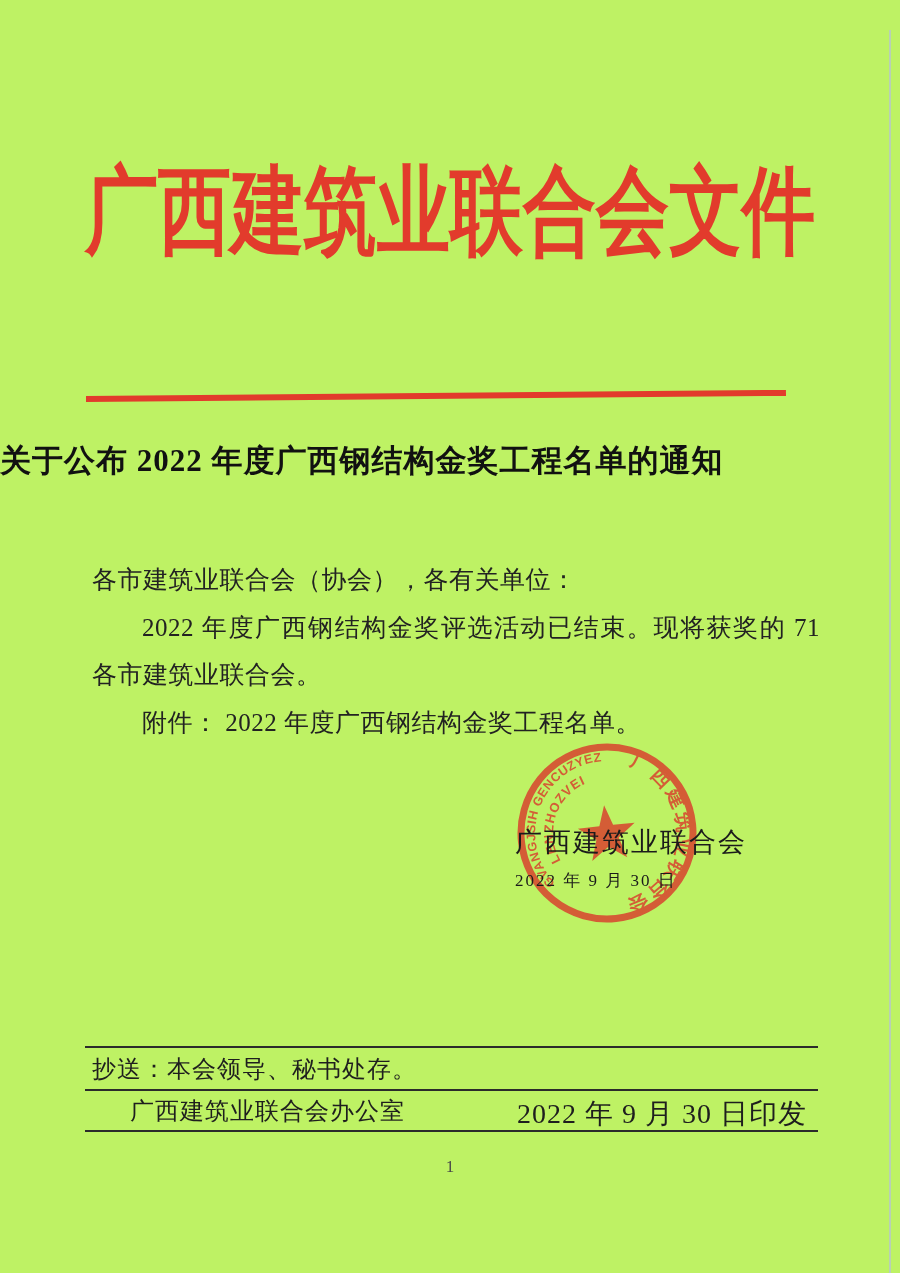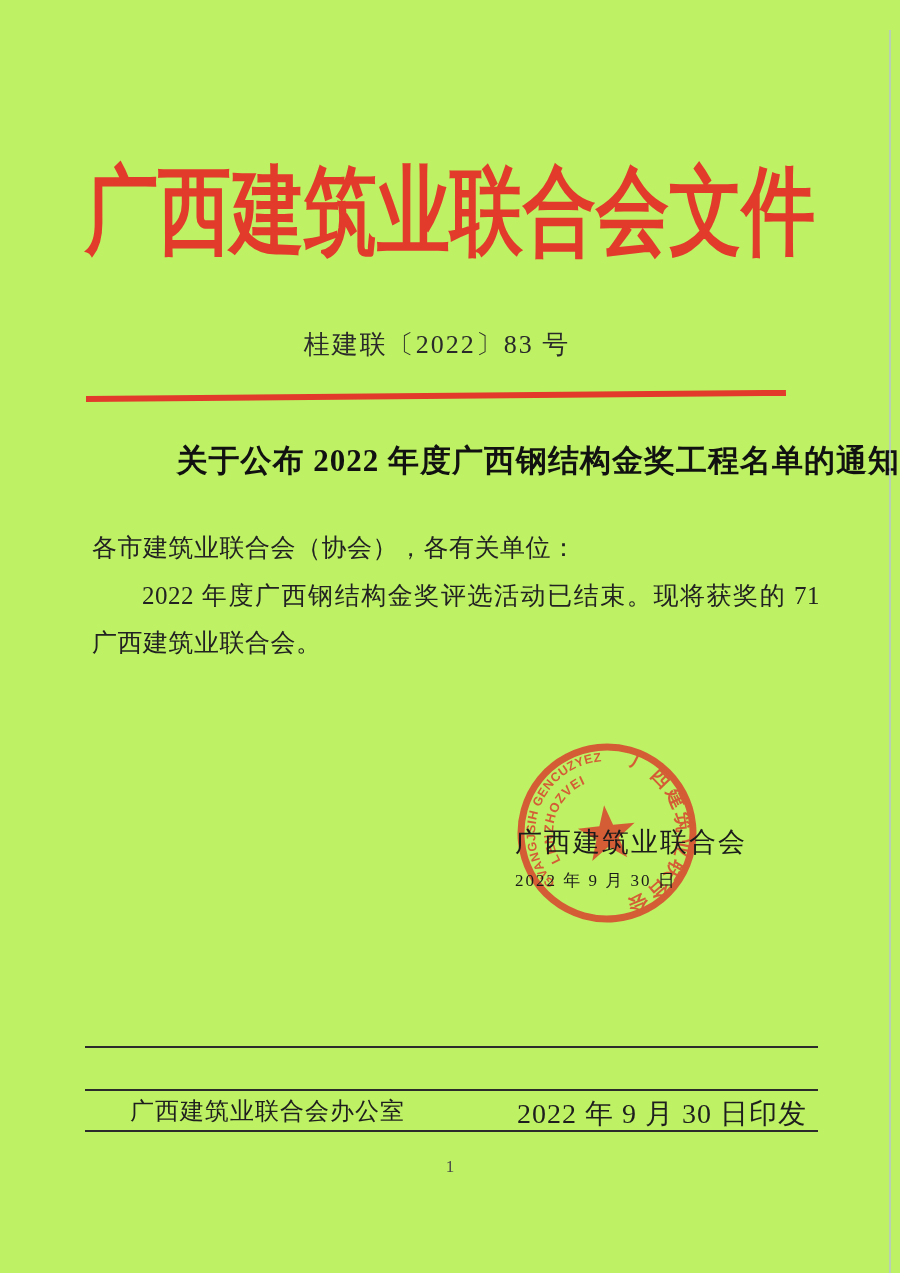--- a/index.html
+++ b/index.html
@@ -17,26 +17,26 @@
   }
   .doc-number{
     position:absolute;top:327px;left:86px;width:702px;text-align:center;
     font-size:26px;letter-spacing:2px;color:#2a2a2a;
   }
   .red-rule{
     position:absolute;left:86px;top:396px;width:700px;height:6px;
     background:#e23b2c;transform:rotate(-0.5deg);transform-origin:left center;
   }
   .doc-title{
-    position:absolute;top:440px;left:0;width:100%;text-align:right;
+    position:absolute;top:440px;left:0;width:100%;text-align:left;
     font-size:31px;font-weight:700;letter-spacing:1px;color:#111;
   }
   
   .doc-body{
-    position:absolute;top:524px;left:92px;width:728px;
+    position:absolute;top:556px;left:92px;width:728px;
     font-size:25px;line-height:47.5px;color:#222;letter-spacing:0.5px;
   }
   .doc-body .indent{text-indent:2em;}
   .doc-body .stretch{text-align:justify;text-align-last:justify;}
   
   .sig-org{position:absolute;left:515px;top:824px;font-size:27px;letter-spacing:2px;color:#1b1b1b;z-index:3;}
   .sig-date{position:absolute;left:515px;top:869px;font-size:17px;letter-spacing:2px;color:#1b1b1b;z-index:3;}
   
   .seal{
     position:absolute;left:507px;top:733px;width:200px;height:200px;
@@ -52,30 +52,30 @@
   
   .scan-edge{position:absolute;right:9px;top:30px;bottom:0;width:2px;background:#b7c5ca;opacity:.8;}
 </style>
 </head>
 <body>
 
 <div class="page">
 
   <div class="letterhead">广西建筑业联合会文件</div>
 
-  <div class="doc-number">桂建联〔2022〕83 号</div>
 
   <div class="red-rule"></div>
 
   <div class="doc-title">关于公布 2022 年度广西钢结构金奖工程名单的通知</div>
 
   <div class="doc-body">
     <div>各市建筑业联合会（协会），各有关单位：</div>
     <div class="indent stretch">2022 年度广西钢结构金奖评选活动已结束。现将获奖的 71</div>
-    <div>广西建筑业联合会。</div>
+    <div>各市建筑业联合会。</div>
+    <div class="indent">附件： 2022 年度广西钢结构金奖工程名单。</div>
   </div>
 
   <svg class="seal" viewBox="0 0 200 200" aria-hidden="true">
     <g opacity="0.84">
       <circle cx="100" cy="100" r="86" fill="none" stroke="#d8412e" stroke-width="7"></circle>
       <path id="sealArcOuter" d="M 43.3 144.3 A 72 72 0 0 1 117.4 30.2" fill="none"></path>
       <path id="sealArcInner" d="M 51.1 122.8 A 54 54 0 0 1 118.5 49.3" fill="none"></path>
       <path id="sealArcCjk" d="M 128.9 35.1 A 71 71 0 0 1 106.2 170.7" fill="none"></path>
       <polygon points="100,72 106.9,92.5 128.5,92.7 111.2,105.6 117.6,126.3 100,113.8 82.4,126.3 88.8,105.6 71.5,92.7 93.1,92.5" fill="#d8412e"></polygon>
       <text font-size="12.5" font-weight="bold" fill="#d8412e" font-family="Liberation Sans, sans-serif" letter-spacing="0.5">
@@ -87,20 +87,21 @@
       <text font-size="20" font-weight="bold" fill="#d8412e" letter-spacing="3">
         <textPath href="#sealArcCjk">广西建筑业联合会</textPath>
       </text>
     </g>
   </svg>
 
   <div class="sig-org">广西建筑业联合会</div>
   <div class="sig-date">2022 年 9 月 30 日</div>
 
   <div class="footer-line fl1"></div>
+  <div class="cc-line">抄送：本会领导、秘书处存。</div>
   <div class="footer-line fl2"></div>
   <div class="issuer">广西建筑业联合会办公室</div>
   <div class="print-date">2022 年 9 月 30 日印发</div>
   <div class="footer-line fl3"></div>
 
   <div class="page-num">1</div>
 
   <div class="scan-edge"></div>
 
 </div>

